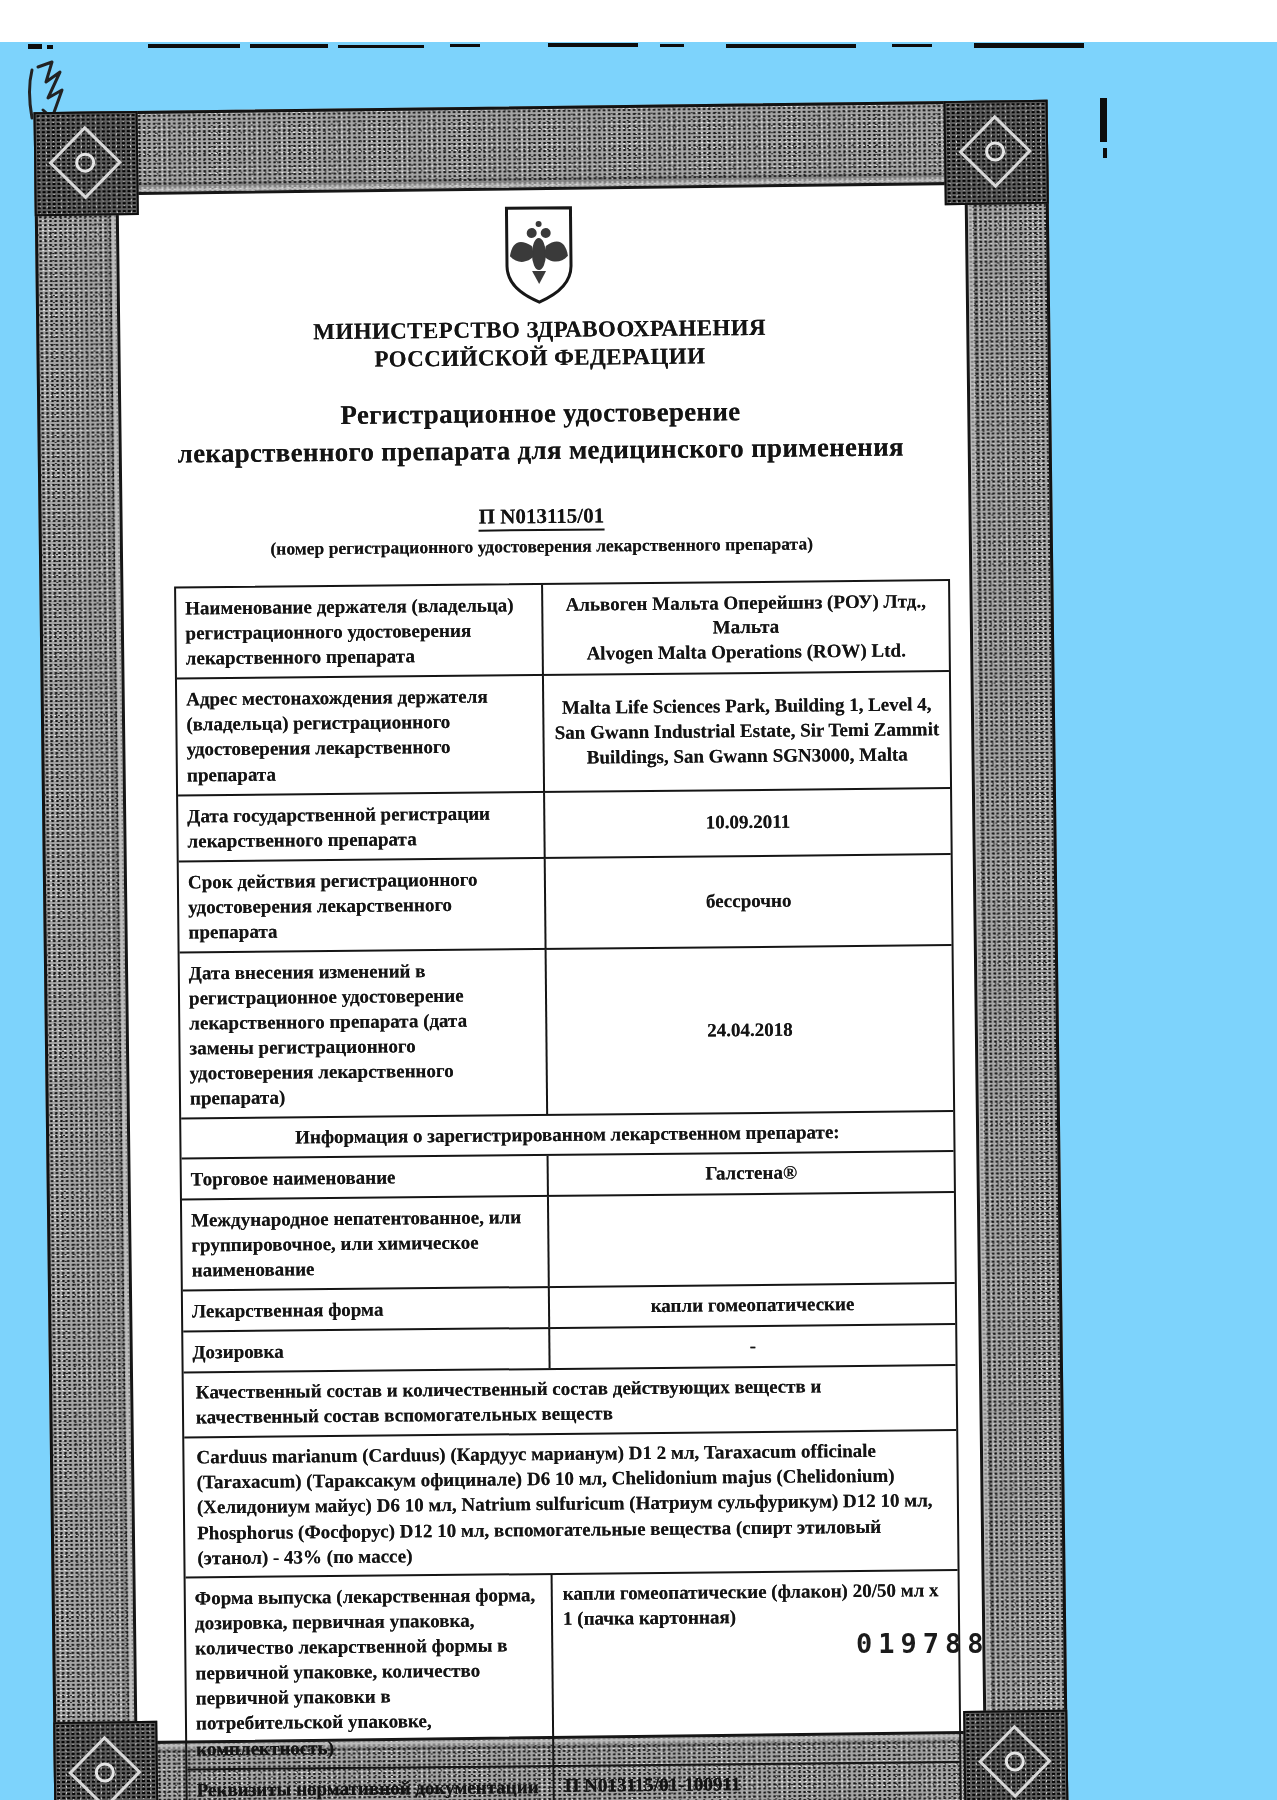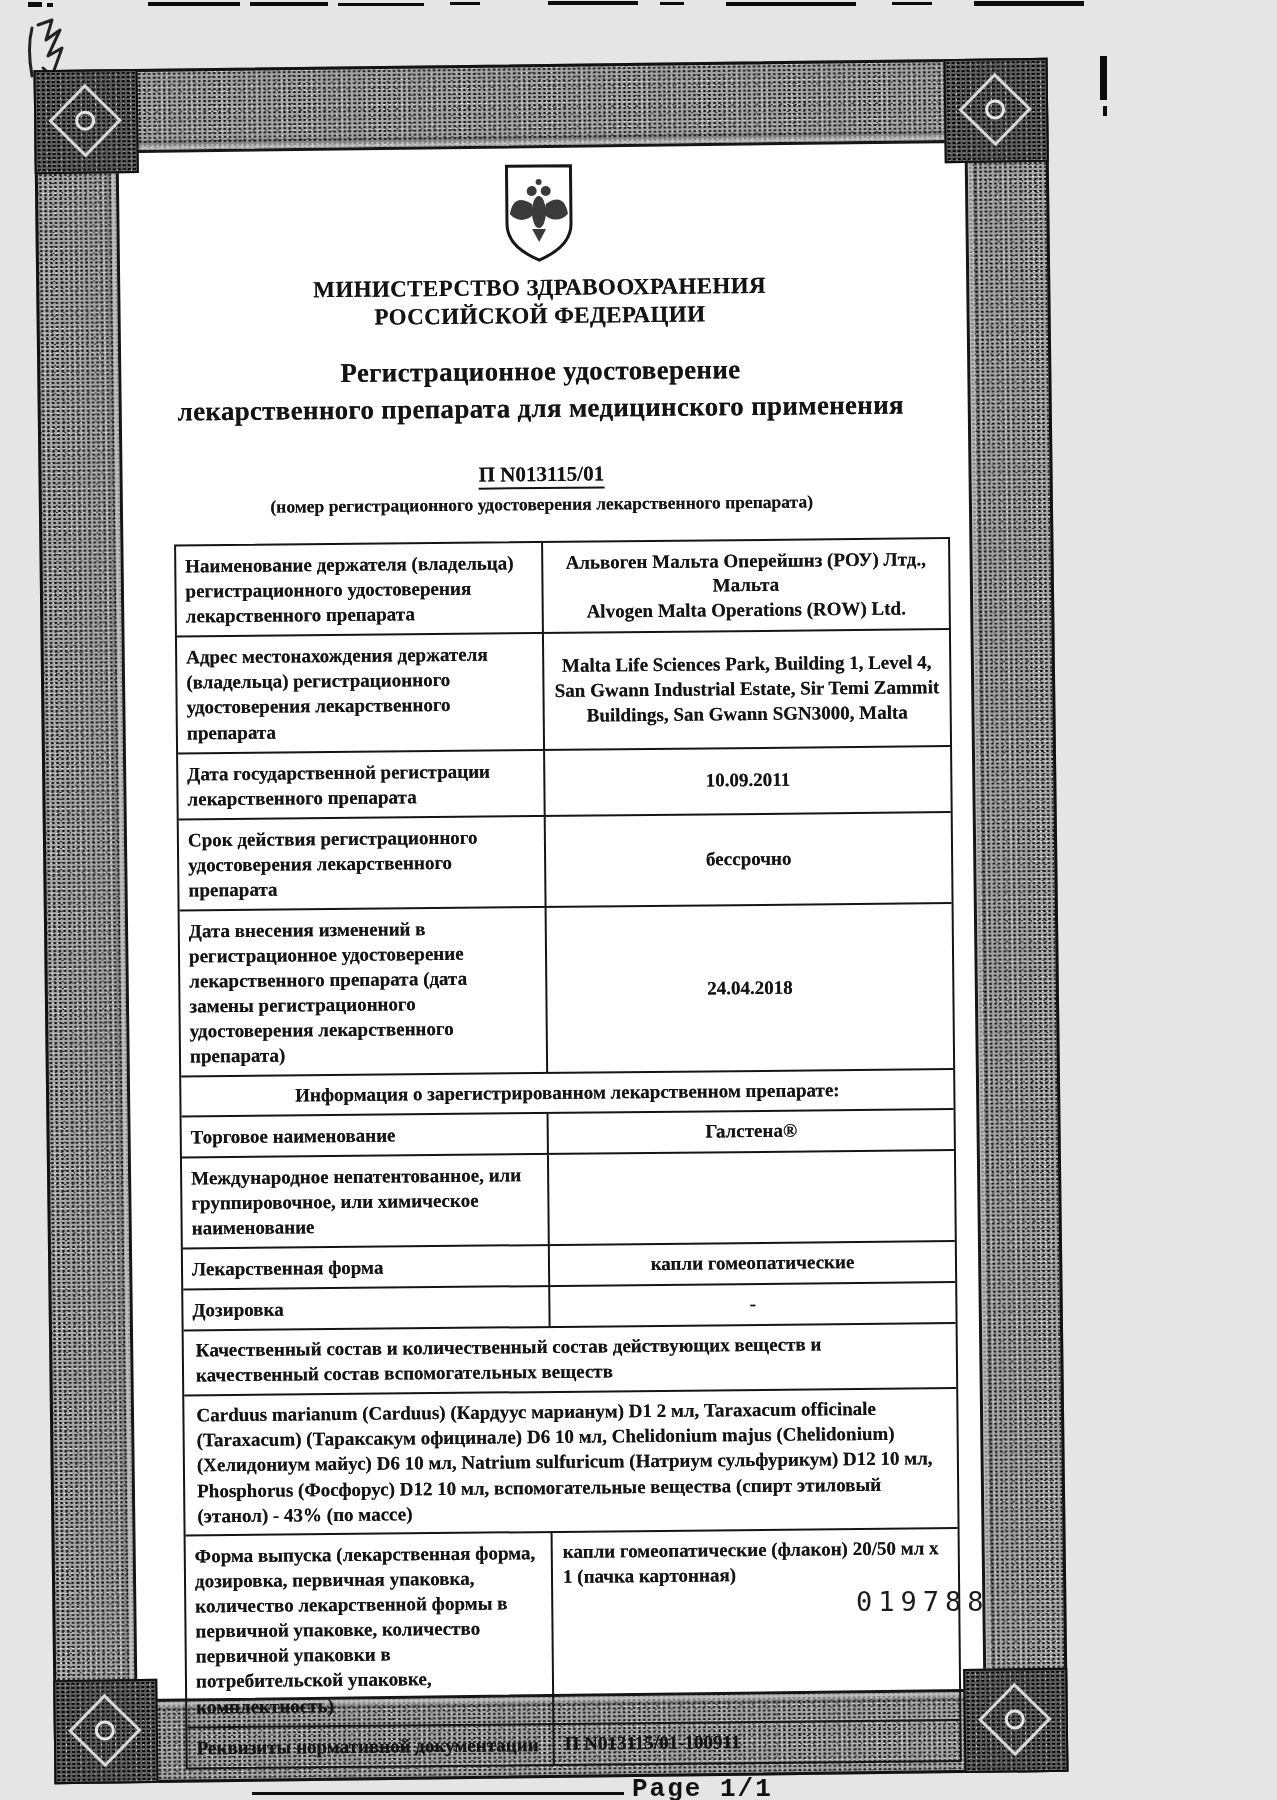--- a/index.html
+++ b/index.html
@@ -1,21 +1,21 @@
 <!DOCTYPE html>
 <html><head>
 <meta charset="utf-8">
 <style>
   html,body{margin:0;padding:0;}
   body{
     width:1277px;height:1800px;position:relative;overflow:hidden;
     background:#ffffff;color:#141414;
     font-family:"Liberation Serif", serif;
   }
-  .page{position:absolute;inset:0;background:#e5e5e5;}
+  .page{position:absolute;inset:0;background:#7dd3fc;margin-top:42px;}
 
   
   .art{position:absolute;background:#0d0d0d;}
 
   
   .frame{
     position:absolute;left:44px;top:64px;width:1014px;height:1714px;
     box-sizing:border-box;border:3px solid #121212;
     transform:rotate(-0.7deg);
     background-color:#a4a4a4;
@@ -79,21 +79,21 @@
   .cr.lt{justify-content:flex-start;align-items:flex-start;text-align:left;}
   .span-row{width:100%;box-sizing:border-box;padding:6px 12px;font-size:19px;font-weight:700;line-height:1.33;}
   .sc{text-align:center;}
   .h74{min-height:74px}.h78{min-height:78px}.h50{min-height:50px}.h88{min-height:88px}
   .h34{min-height:34px}.h38{min-height:38px}.h72{min-height:72px}.h36{min-height:36px}
   .h56{min-height:56px}.h92{min-height:92px}.h112{min-height:112px}.h40{min-height:40px}
 
   .serial{
     position:absolute;left:856px;top:1586px;
     font-family:"DejaVu Sans Mono", monospace;
-    font-size:27px;letter-spacing:6px;color:#1b1b1b;
+    font-size:27px;letter-spacing:6px;color:#1b1b1b;font-weight:bold;
   }
   .footer-line{position:absolute;left:252px;top:1792px;width:372px;height:3px;background:#101010;}
   .footer-text{
     position:absolute;left:632px;top:1774px;
     font-family:"Liberation Mono", monospace;font-weight:700;
     font-size:26px;letter-spacing:2px;color:#111;
   }
   .handmark{position:absolute;left:22px;top:16px;}
 </style>
 </head>

